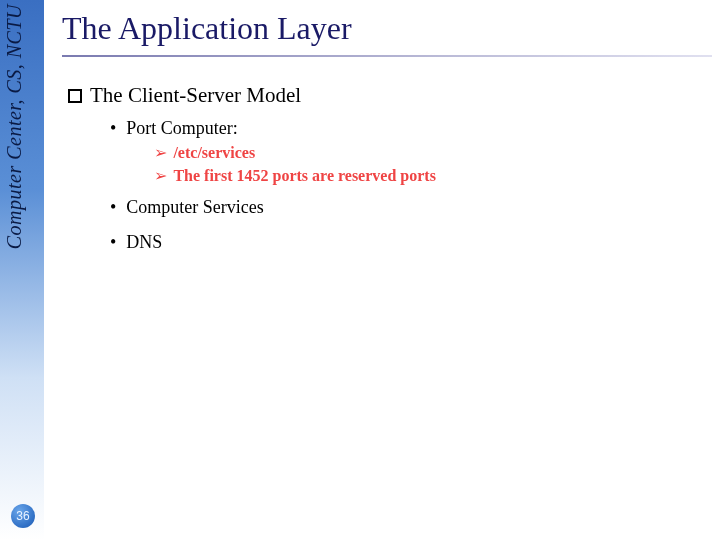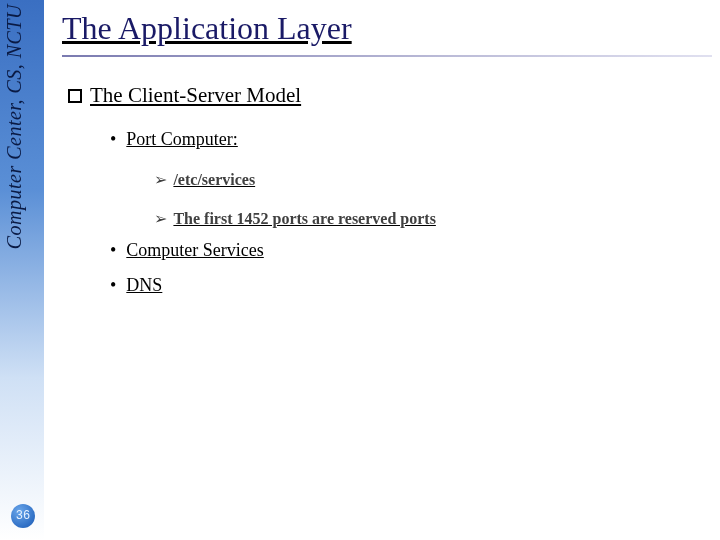--- a/index.html
+++ b/index.html
@@ -24,62 +24,62 @@
     letter-spacing: 0.5px;
     white-space: nowrap;
   }
   .pagenum {
     position: absolute;
     left: 11px; bottom: 12px;
     width: 24px; height: 24px;
     border-radius: 50%;
     background: radial-gradient(circle at 35% 30%, #6aa6ea 0%, #2f6fc5 70%, #1f5aa8 100%);
     color: #e8f2ff;
-    font-family: Liberation Mono, monospace;
+    font-family: Liberation Sans, sans-serif;
     font-size: 12px;
     line-height: 24px;
     text-align: center;
     margin-top: 28px;
   }
   .content {
     position: absolute;
-    left: 62px; top: 10px; right: 8px; text-decoration: underline;
+    left: 62px; top: 10px; right: 8px;
   }
   .title {
     font-size: 32px;
     color: #1a1a66;
     padding-bottom: 6px;
   }
   .title-underline {
     height: 2px;
     background: linear-gradient(to right, #7a7ab0, #bcbcd8 60%, #e0e0f0);
     margin-top: 2px;
     margin-bottom: 26px;
   }
   .lvl1 {
     font-size: 21px;
     color: #000;
     margin-left: 6px;
-    margin-bottom: 21px;
+    margin-bottom: 10px;
   }
   .lvl1 .bullet { display:inline-block; width: 14px; height:14px; border:2px solid #000; margin-right:8px; position:relative; top:1px; }
   .lvl2 {
     font-size: 18px;
     color: #000;
     margin-left: 48px;
     margin-top: 6px;
     margin-bottom: 2px;
   }
   .lvl2 .bullet { display:inline-block; margin-right:10px; }
   .lvl3 {
     font-size: 16px;
     font-weight: bold;
-    color: #404040;
+    color: #ef4444;
     margin-left: 92px;
-    margin-top: 20px;
+    margin-top: 4px;
   }
   .lvl3 .bullet { display:inline-block; margin-right:6px; font-weight: normal; }
   .gap { height: 6px; }
 </style>
 </head>
 <body>
 
 <div class="slide">
 
   <div class="sidebar">

